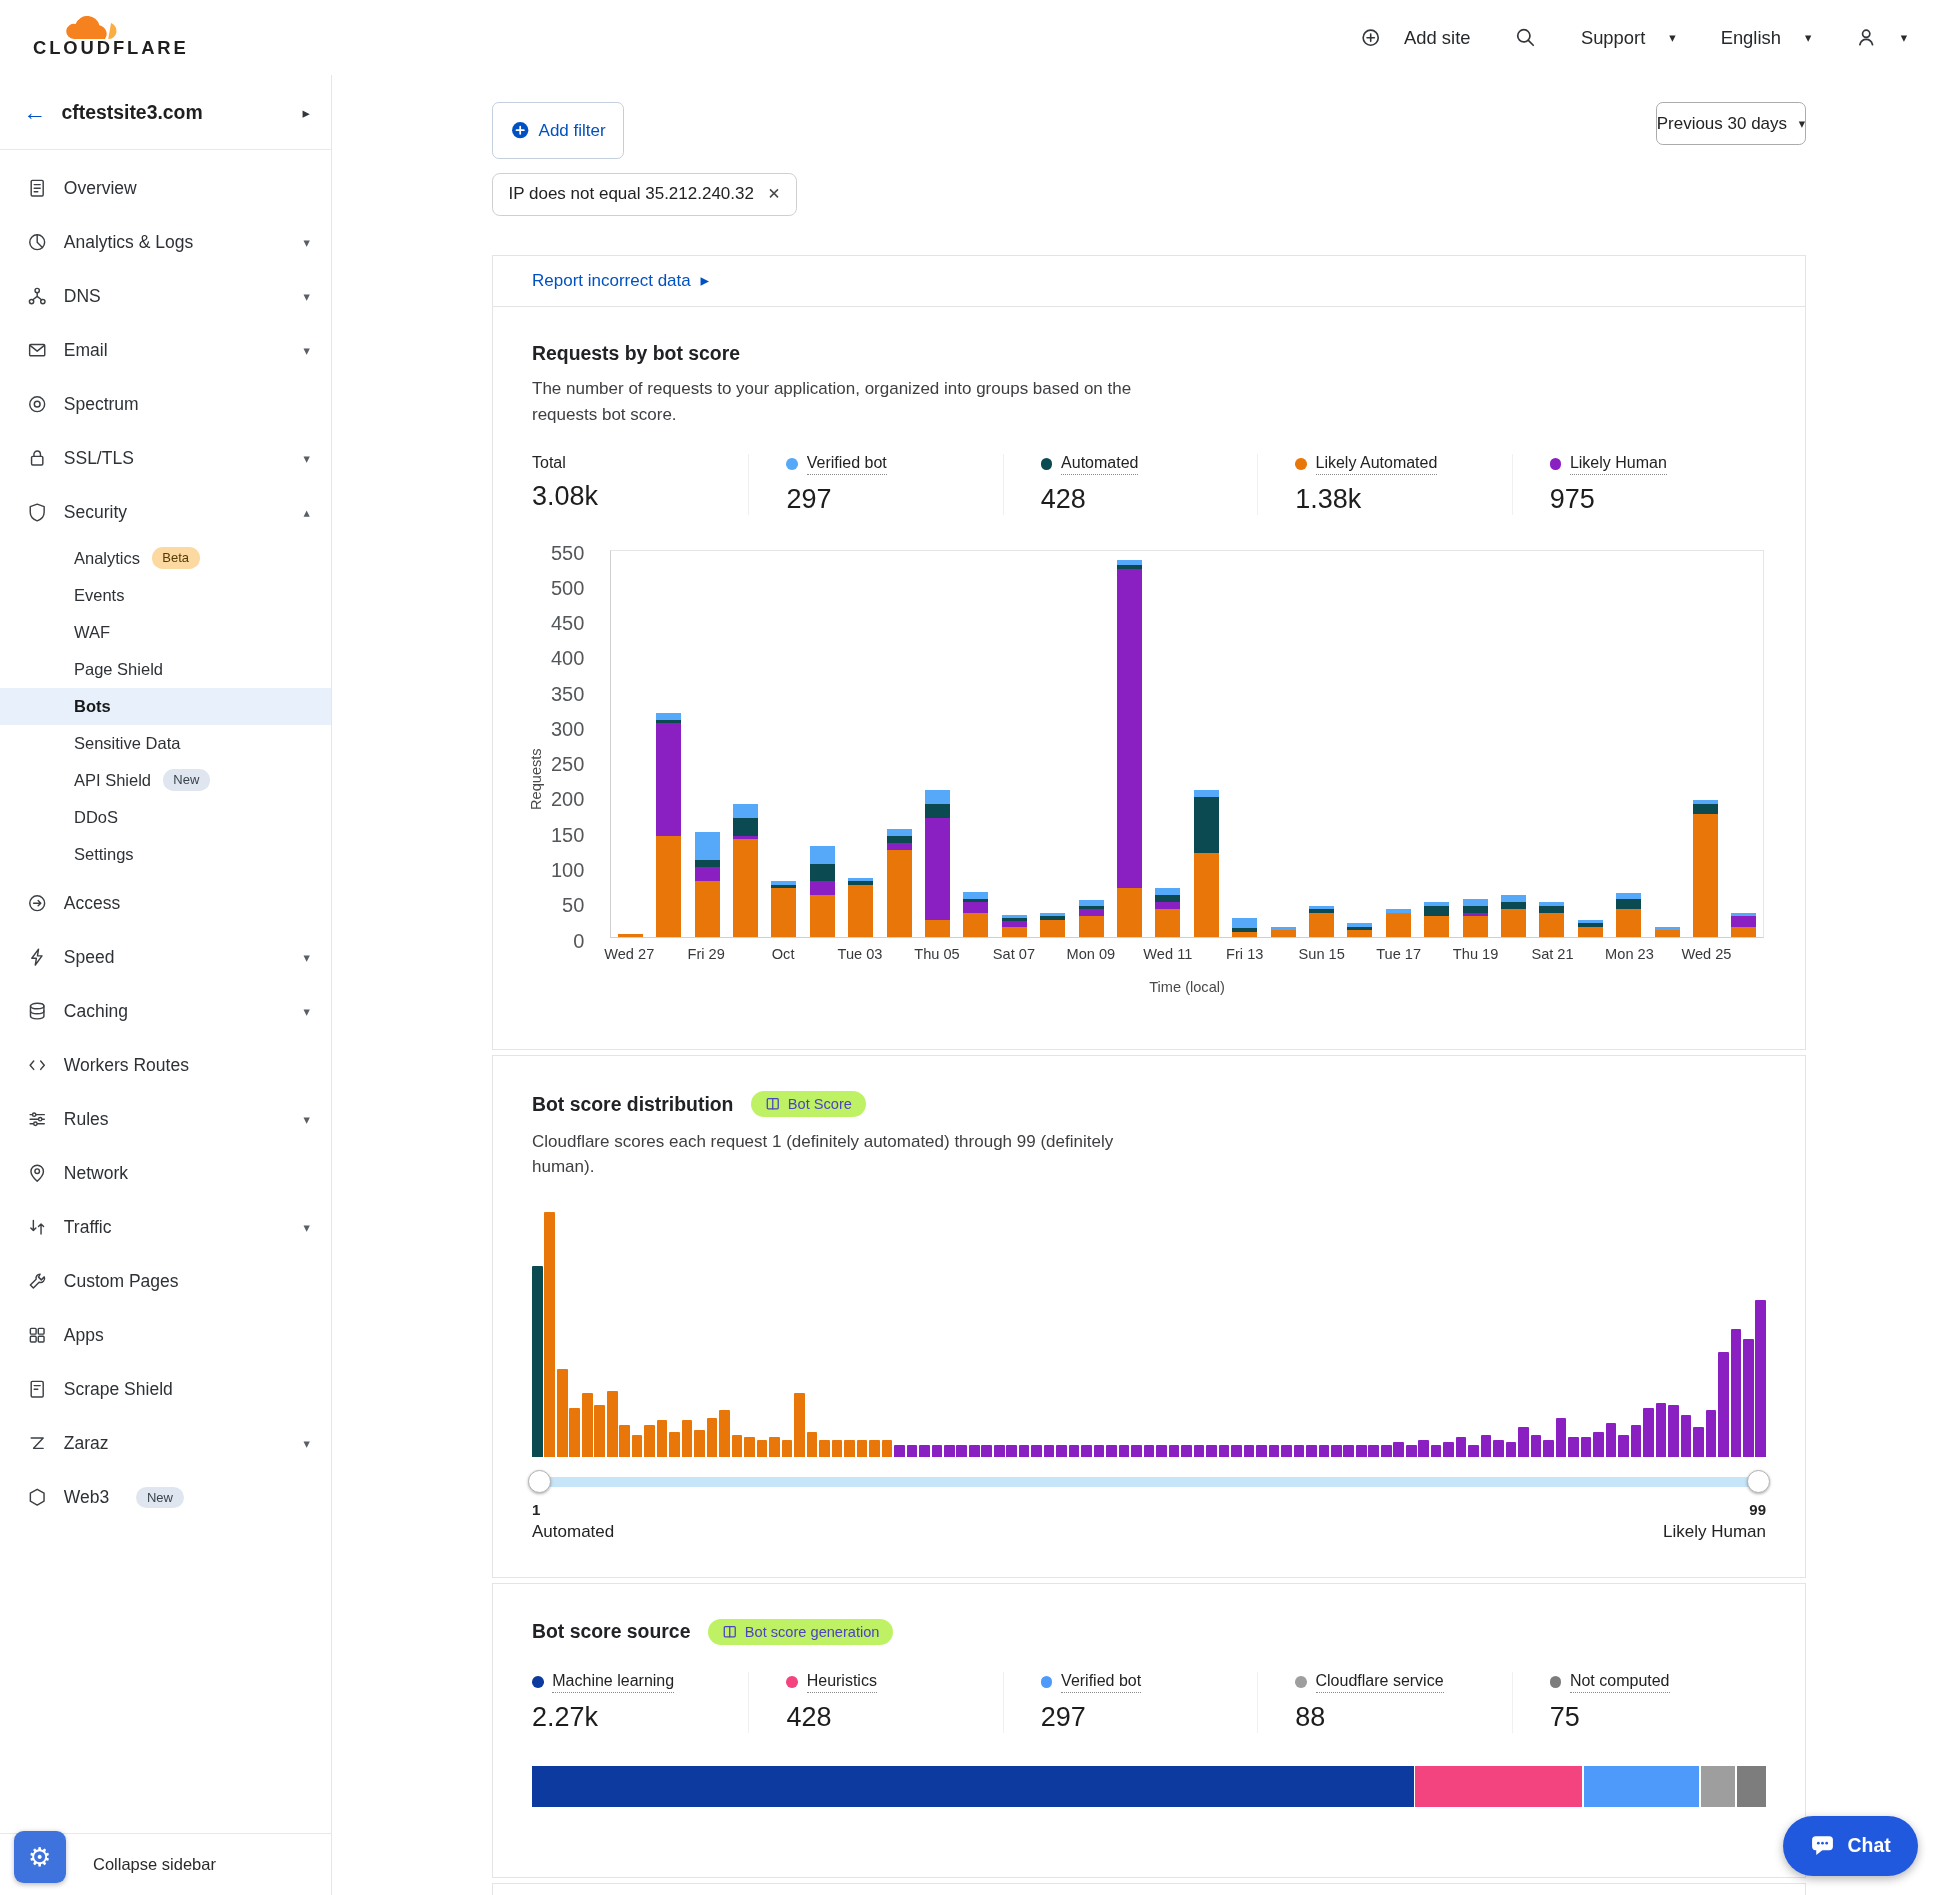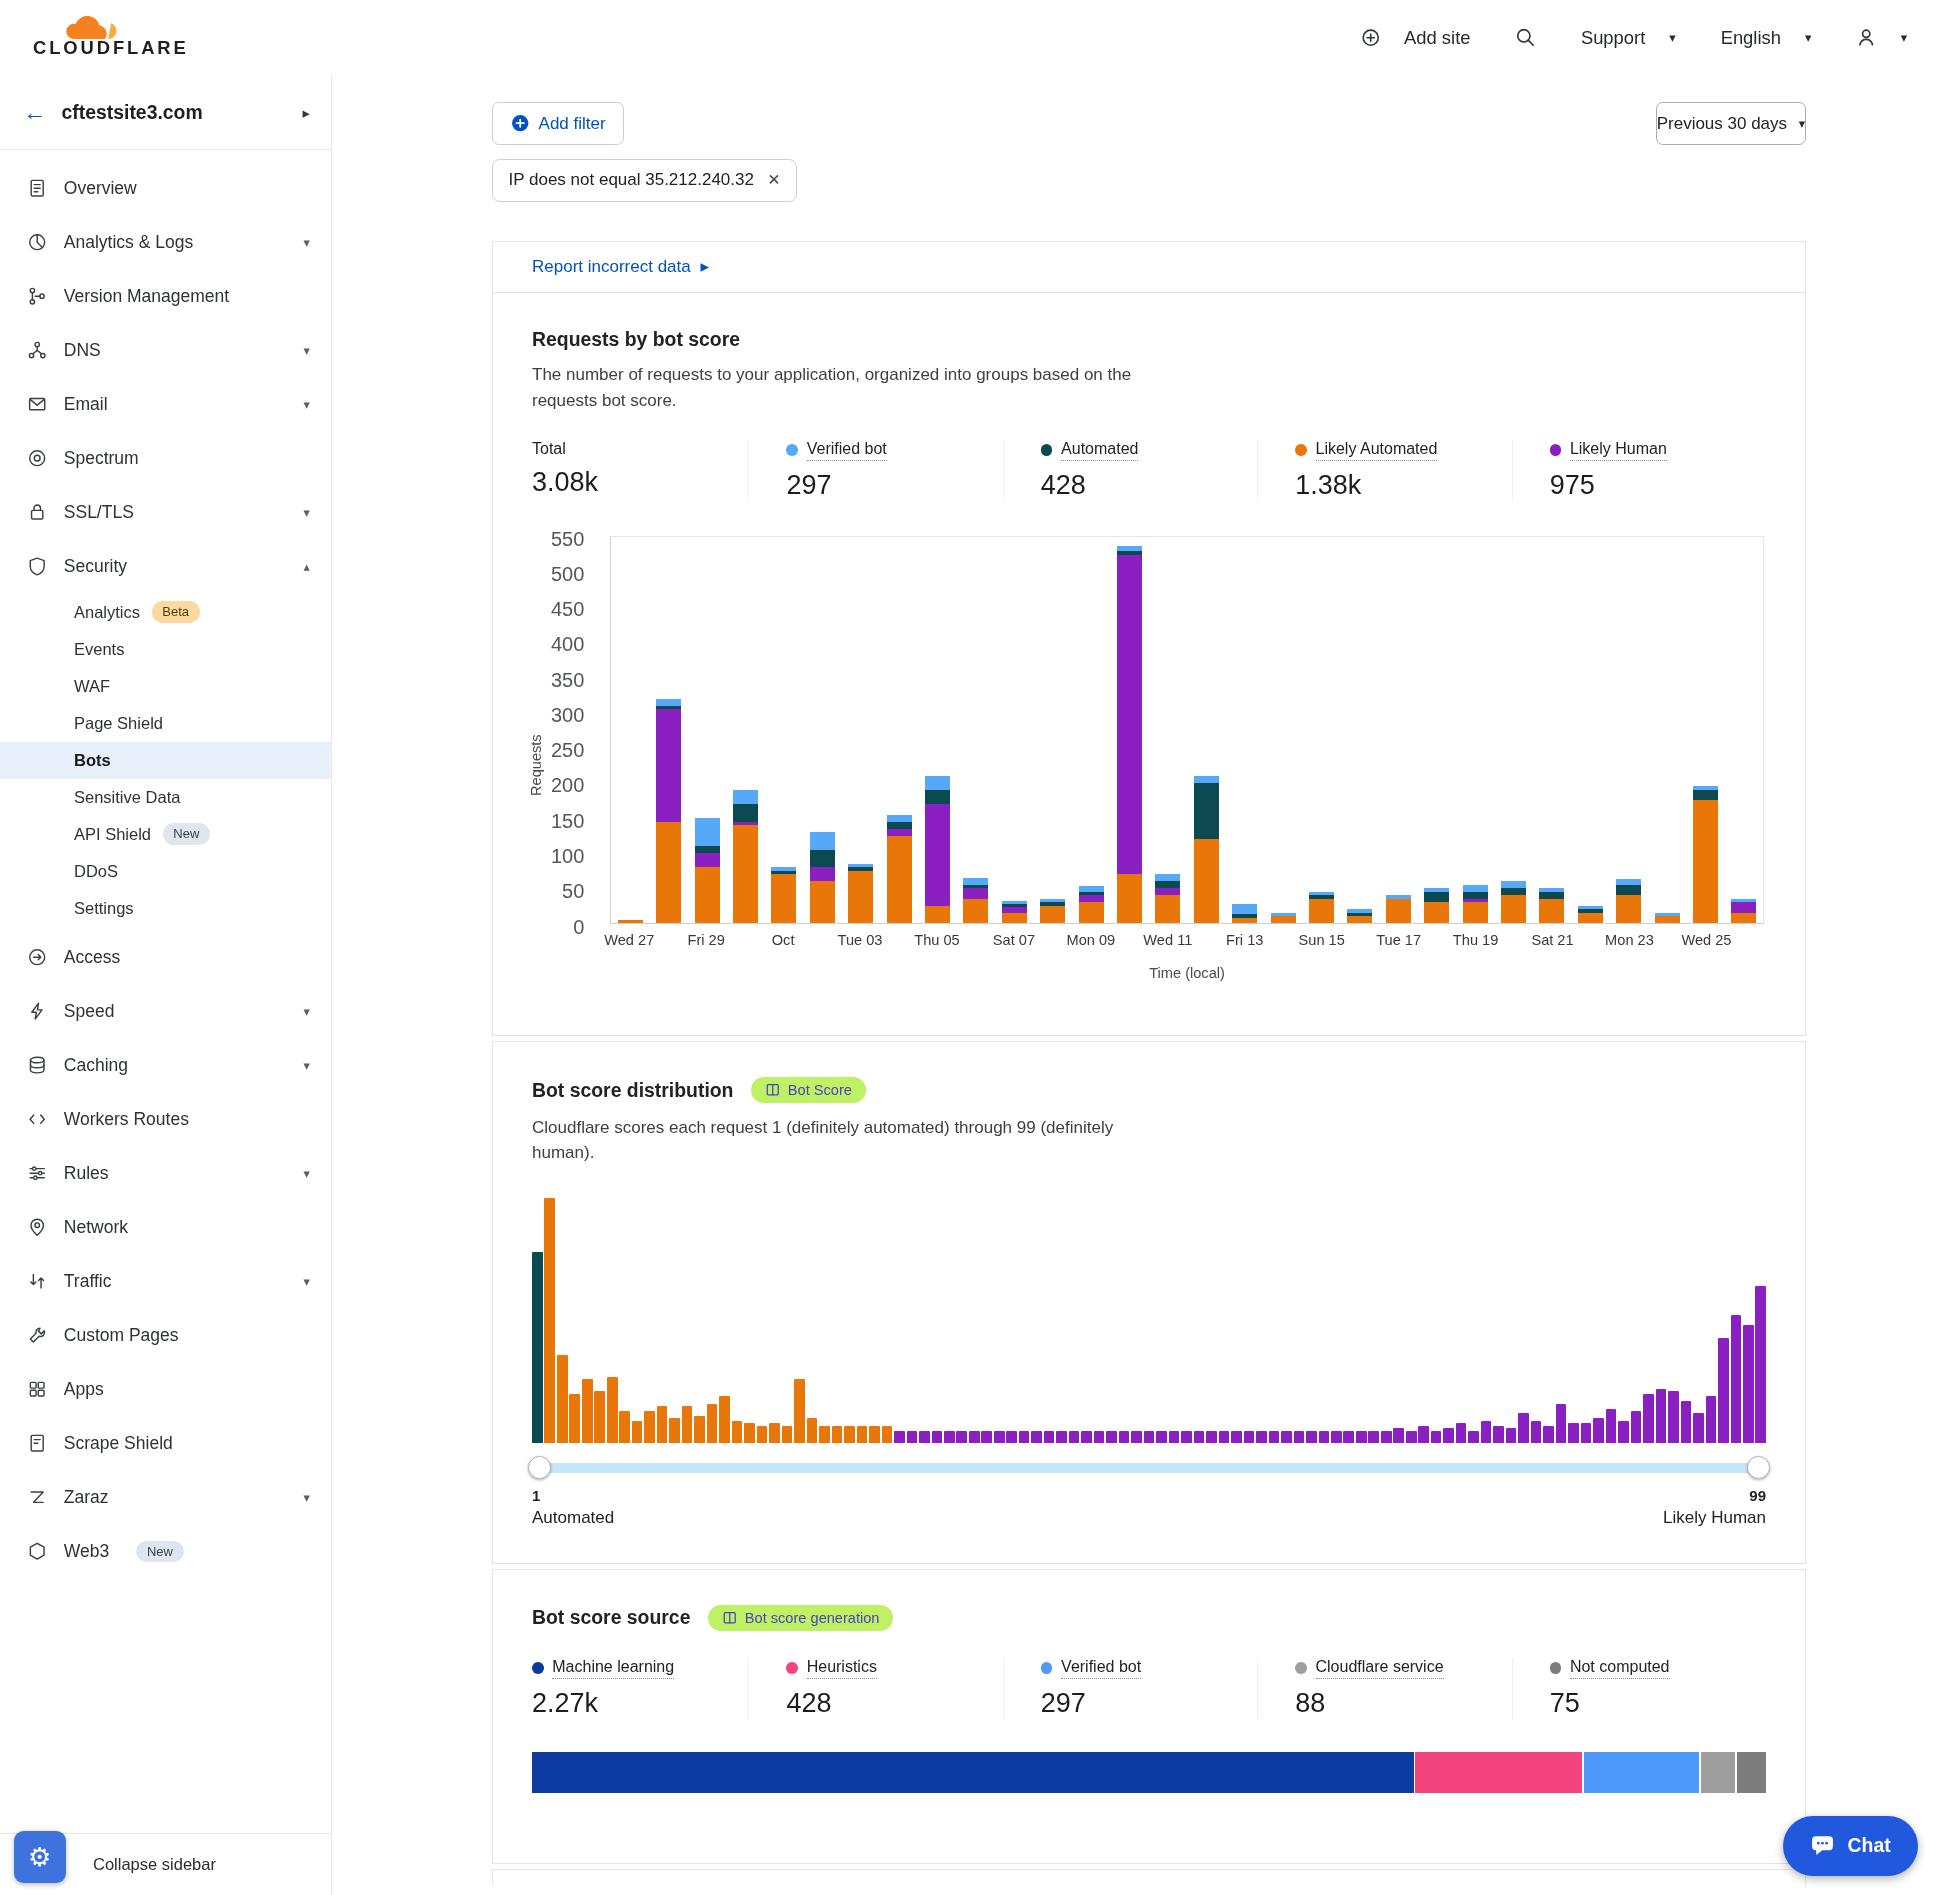--- a/index.html
+++ b/index.html
@@ -34,21 +34,21 @@
   .badge{font-size:13px;padding:2.9px 10.7px;border-radius:10.7px;margin-left:11.6px;font-weight:400;line-height:1.2}
   .badge.beta{background:#FBD9A0;color:#543B05}
   .badge.new{background:#DFE6EF;color:#39434E}
   .sidebar-footer{height:62px;border-top:1px solid #E8E8E8;display:flex;align-items:center;padding-left:93px;font-size:16.5px;color:#2b2b2b;background:#fff}
   .gear-btn{position:fixed;left:13.6px;bottom:11.6px;width:52px;height:52px;border-radius:9.7px;background:#3E73DD;color:#fff;font-size:26px;display:flex;align-items:center;justify-content:center;box-shadow:0 1.9px 5.8px rgba(0,0,0,.25);z-index:6;cursor:pointer}
 
   
   .main{flex:1}
   .content{width:1314px;margin-left:160px}
   .filter-section{position:relative;margin-top:27px;display:flex;flex-direction:column;align-items:flex-start;gap:13.6px}
-  .add-filter{display:inline-flex;align-items:center;gap:9.7px;background:#fff;border:1px solid #C3CFDC;border-radius:6.8px;height:43px;padding:0 17.5px;font-size:17px;color:#0051C3;font-family:inherit;cursor:pointer}
+  .add-filter{display:inline-flex;align-items:center;gap:9.7px;background:#fff;border:1px solid #C3CFDC;border-radius:6.8px;height:57px;padding:0 17.5px;font-size:17px;color:#0051C3;font-family:inherit;cursor:pointer}
   .chip{display:inline-flex;align-items:center;gap:13.6px;border:1px solid #CFCFCF;border-radius:7.8px;height:43px;padding:0 15.5px;font-size:17px;color:#232323}
   .x-icon{font-size:15.5px;color:#4a4a4a;cursor:pointer}
   .date-range{position:absolute;right:0;top:0;display:inline-flex;align-items:center;gap:11.6px;background:#fff;border:1px solid #ABABAB;border-radius:6.8px;height:43px;padding:0 0;font-size:17px;color:#232323;font-family:inherit;cursor:pointer}
 
   .panel{border:1px solid #E4E4E4;background:#fff;margin-top:4.9px}
   .panel.first{margin-top:39px}
   .panel.pad{padding:35px 39px}
   .panel.sliver{height:15.5px;border-bottom:none}
   .report-row{padding:14.6px 39px;border-bottom:1px solid #E4E4E4}
   .report-link{color:#0051C3;font-size:17px;display:inline-flex;align-items:center;gap:9.7px;cursor:pointer;text-decoration:none}
@@ -171,31 +171,20 @@
         <span class="nicon">
             <svg viewBox="0 0 17 17">
               <circle cx="8.5" cy="8.5" r="6.2"></circle>
               <path d="M8.5 2.3v6.2l4.4 4.4"></path>
             </svg>
           </span>
         <span>Analytics &amp; Logs</span>
         <span class="chev">▾</span>
       </div>
 
-      <div class="nav-item">
-        <span class="nicon">
-            <svg viewBox="0 0 17 17">
-              <circle cx="4.5" cy="3.8" r="1.8"></circle>
-              <circle cx="4.5" cy="13.2" r="1.8"></circle>
-              <circle cx="12.5" cy="8.5" r="1.8"></circle>
-              <path d="M4.5 5.6v5.8M10.7 8.5H6.8"></path>
-            </svg>
-          </span>
-        <span>Version Management</span>
-      </div>
 
       <div class="nav-item">
         <span class="nicon">
             <svg viewBox="0 0 17 17">
               <circle cx="8.5" cy="3.8" r="1.8"></circle>
               <circle cx="3.8" cy="13" r="1.8"></circle>
               <circle cx="13.2" cy="13" r="1.8"></circle>
               <path d="M8.5 5.6v3M8.5 8.6l-3.6 2.9M8.5 8.6l3.6 2.9"></path>
             </svg>
           </span>

